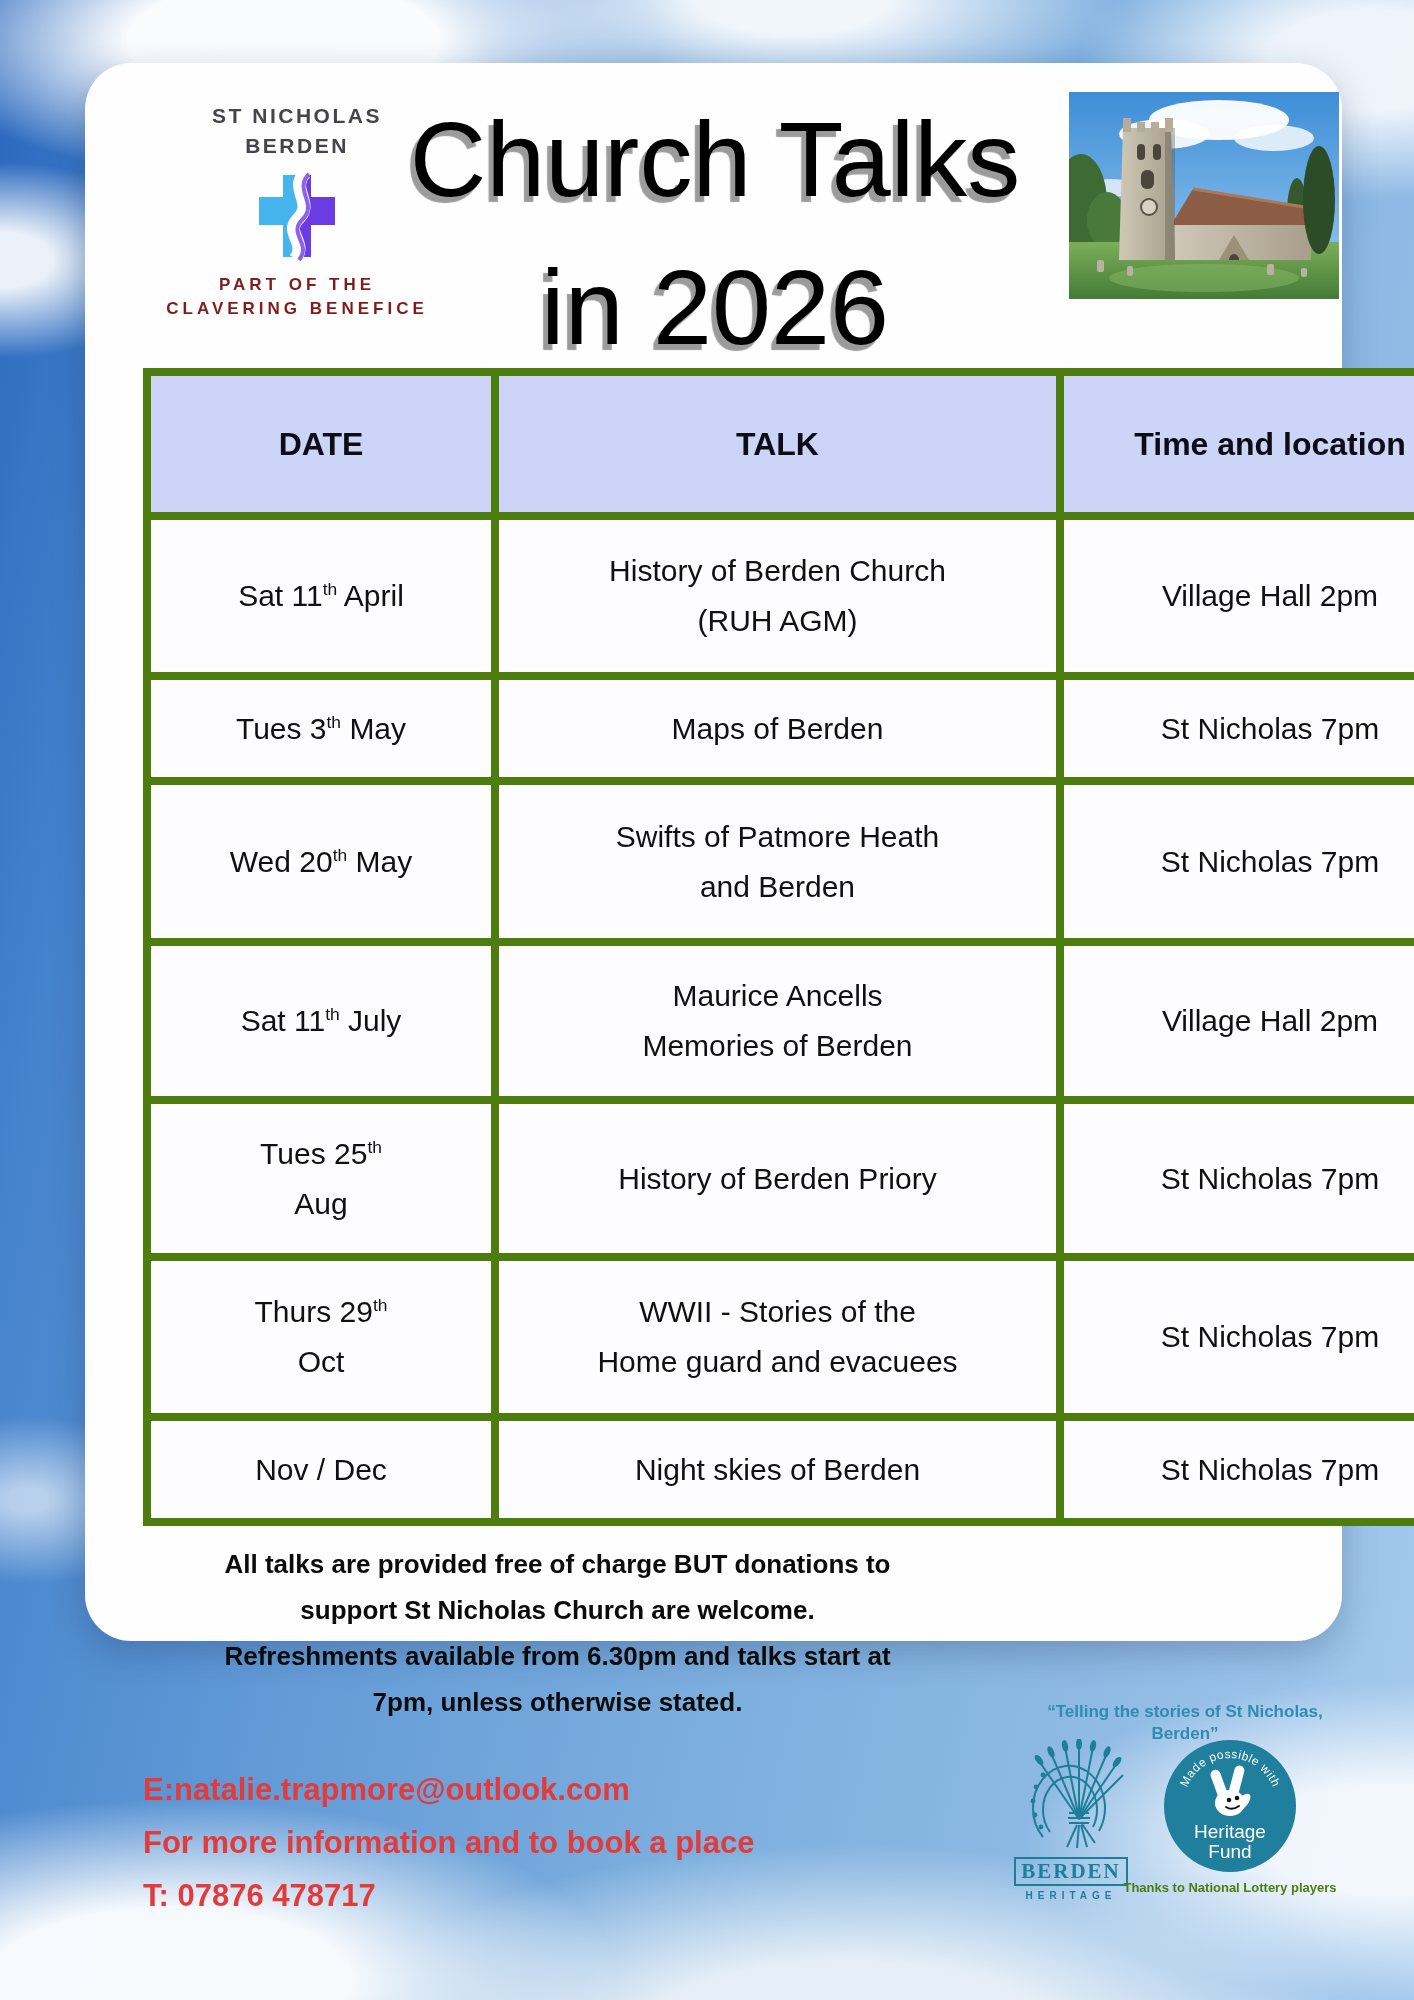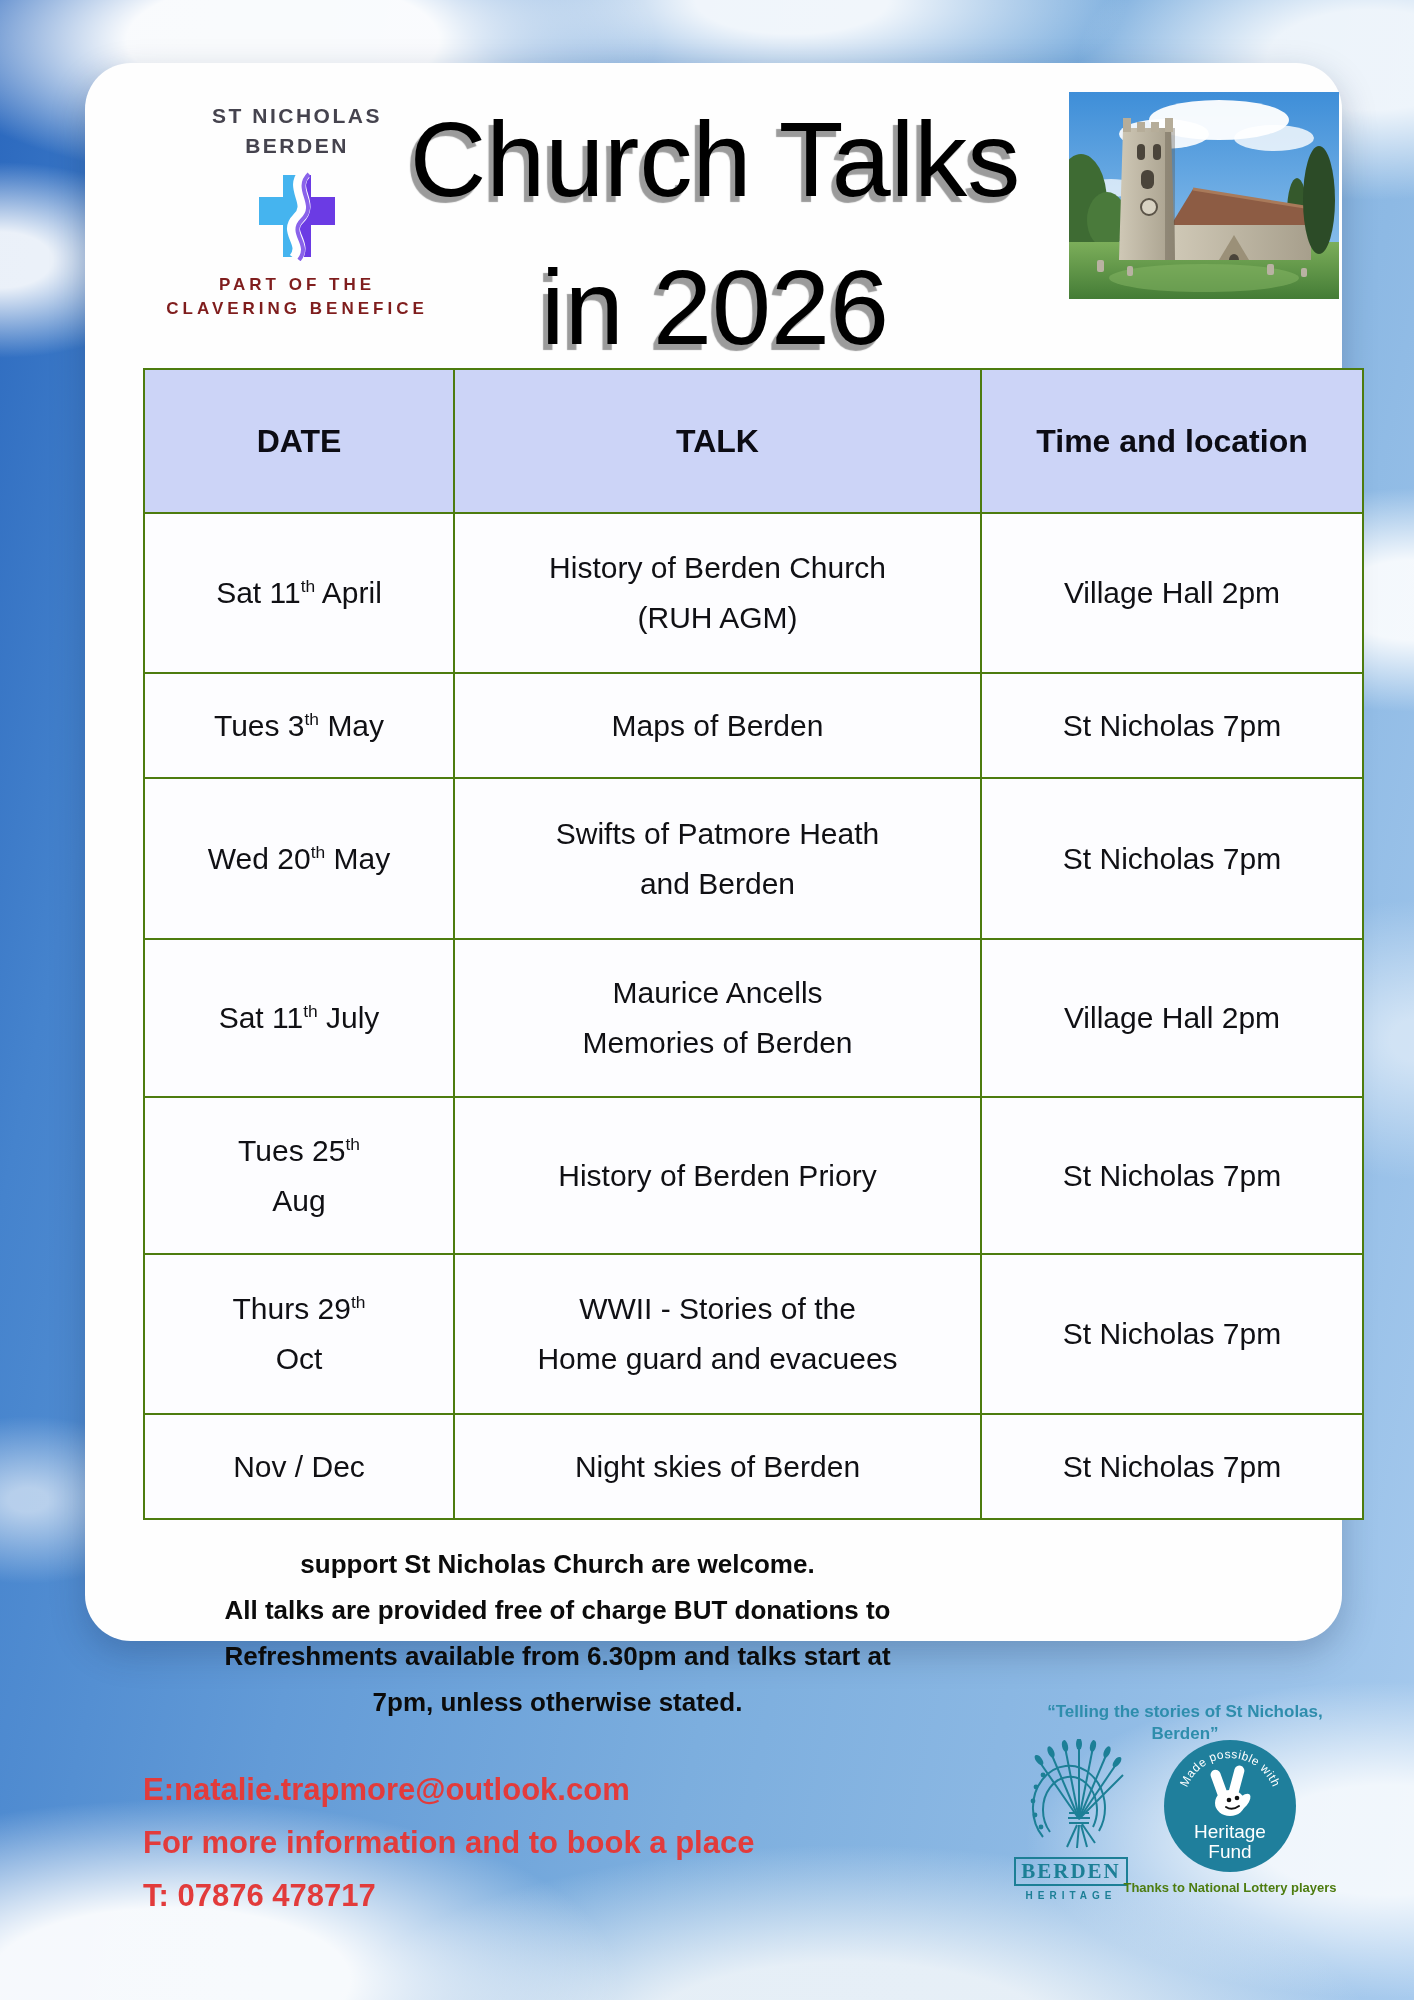--- a/index.html
+++ b/index.html
@@ -32,21 +32,21 @@
   .title{
     position:absolute;left:255px;top:22px;width:750px;text-align:center;
     font-size:106px;line-height:148px;font-weight:400;color:#000;
     text-shadow:-5px 6px 1px #9b9b9b;white-space:nowrap;
   }
   
   .photo{position:absolute;left:984px;top:29px;width:270px;height:207px;}
   .photo svg{display:block;}
   
   table.talks{position:absolute;left:58px;top:305px;width:1141px;border-collapse:collapse;table-layout:fixed;background:#fdfdff;}
-  table.talks th,table.talks td{border:2px solid #4d7c0f;text-align:center;vertical-align:middle;padding:0 12px;}
+  table.talks th,table.talks td{border:8px solid #4d7c0f;text-align:center;vertical-align:middle;padding:0 28px;}
   table.talks th{background:#ccd4f7;font-size:32px;font-weight:bold;color:#0c0c14;}
   table.talks td{font-size:30px;color:#101014;line-height:50px;}
   table.talks thead tr{height:144px;}
   table.talks tbody tr:nth-child(1){height:160px;}
   table.talks tbody tr:nth-child(2){height:105px;}
   table.talks tbody tr:nth-child(3){height:161px;}
   table.talks tbody tr:nth-child(4){height:158px;}
   table.talks tbody tr:nth-child(5){height:157px;}
   table.talks tbody tr:nth-child(6){height:160px;}
   table.talks tbody tr:nth-child(7){height:105px;}
@@ -219,22 +219,22 @@
           <td class="c-talk">
               <div>Night skies of Berden</div>
               <div></div>
             </td>
           <td class="c-loc">St Nicholas 7pm</td>
         </tr>
       </tbody>
     </table>
 
     <div class="notes">
+      <div>All talks are provided free of charge BUT donations to</div>
       <div>support St Nicholas Church are welcome.</div>
-      <div>All talks are provided free of charge BUT donations to</div>
       <div>Refreshments available from 6.30pm and talks start at</div>
       <div>7pm, unless otherwise stated.</div>
     </div>
 
     <div class="quote">“Telling the stories of St Nicholas, Berden”</div>
 
     <div class="contact">
       <div>E:natalie.trapmore@outlook.com</div>
       <div>For more information and to book a place</div>
       <div>T: 07876 478717</div>

